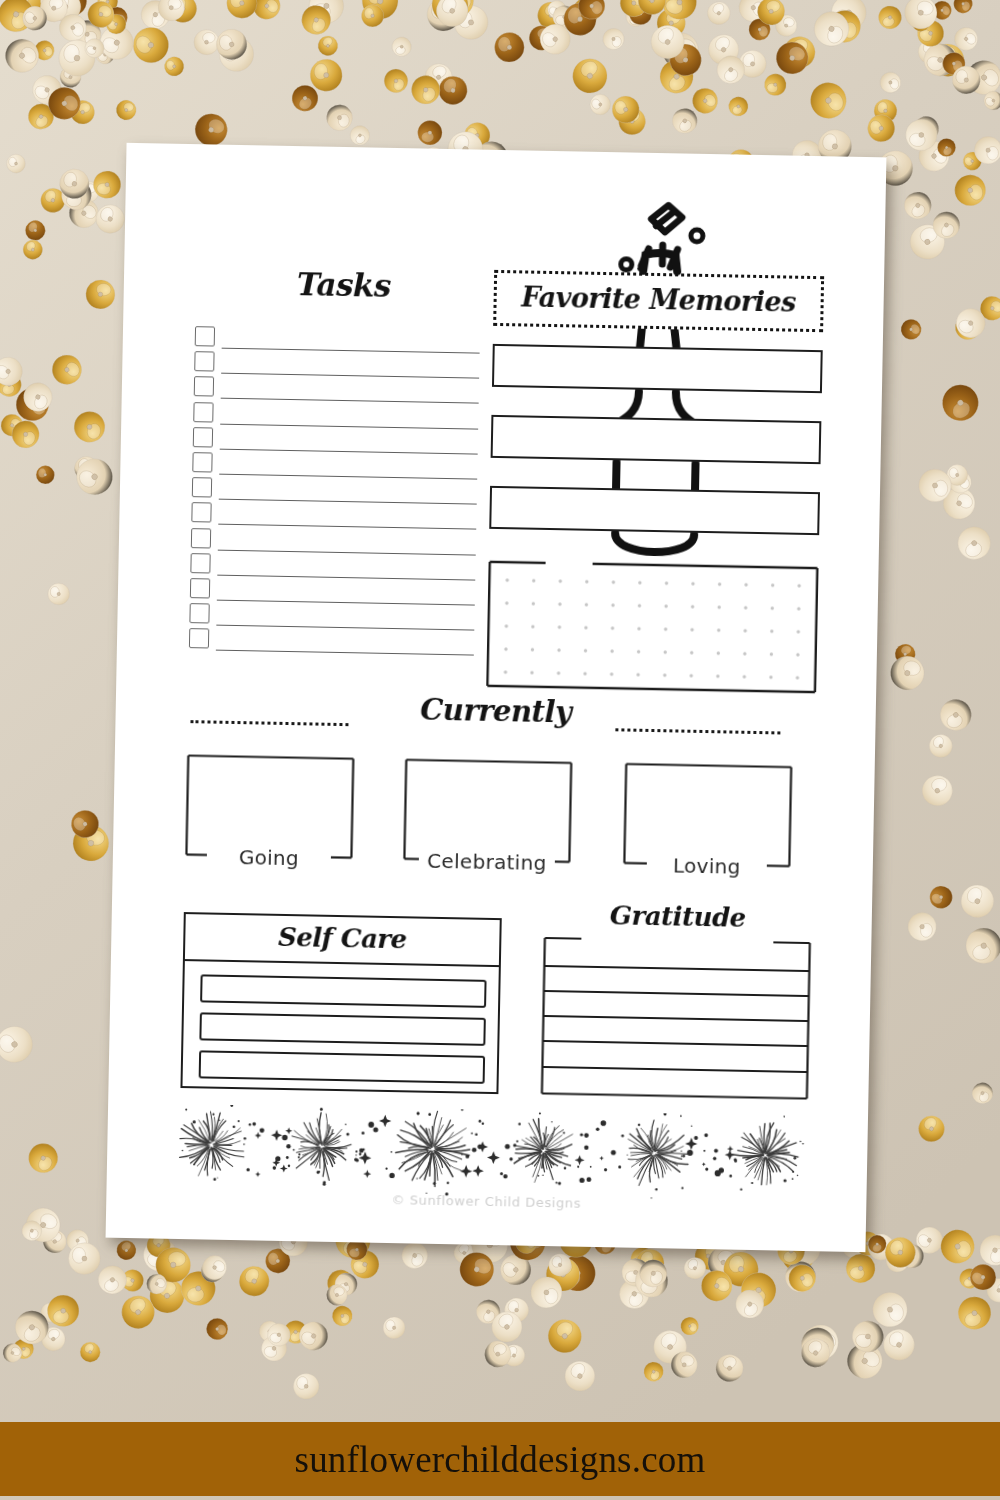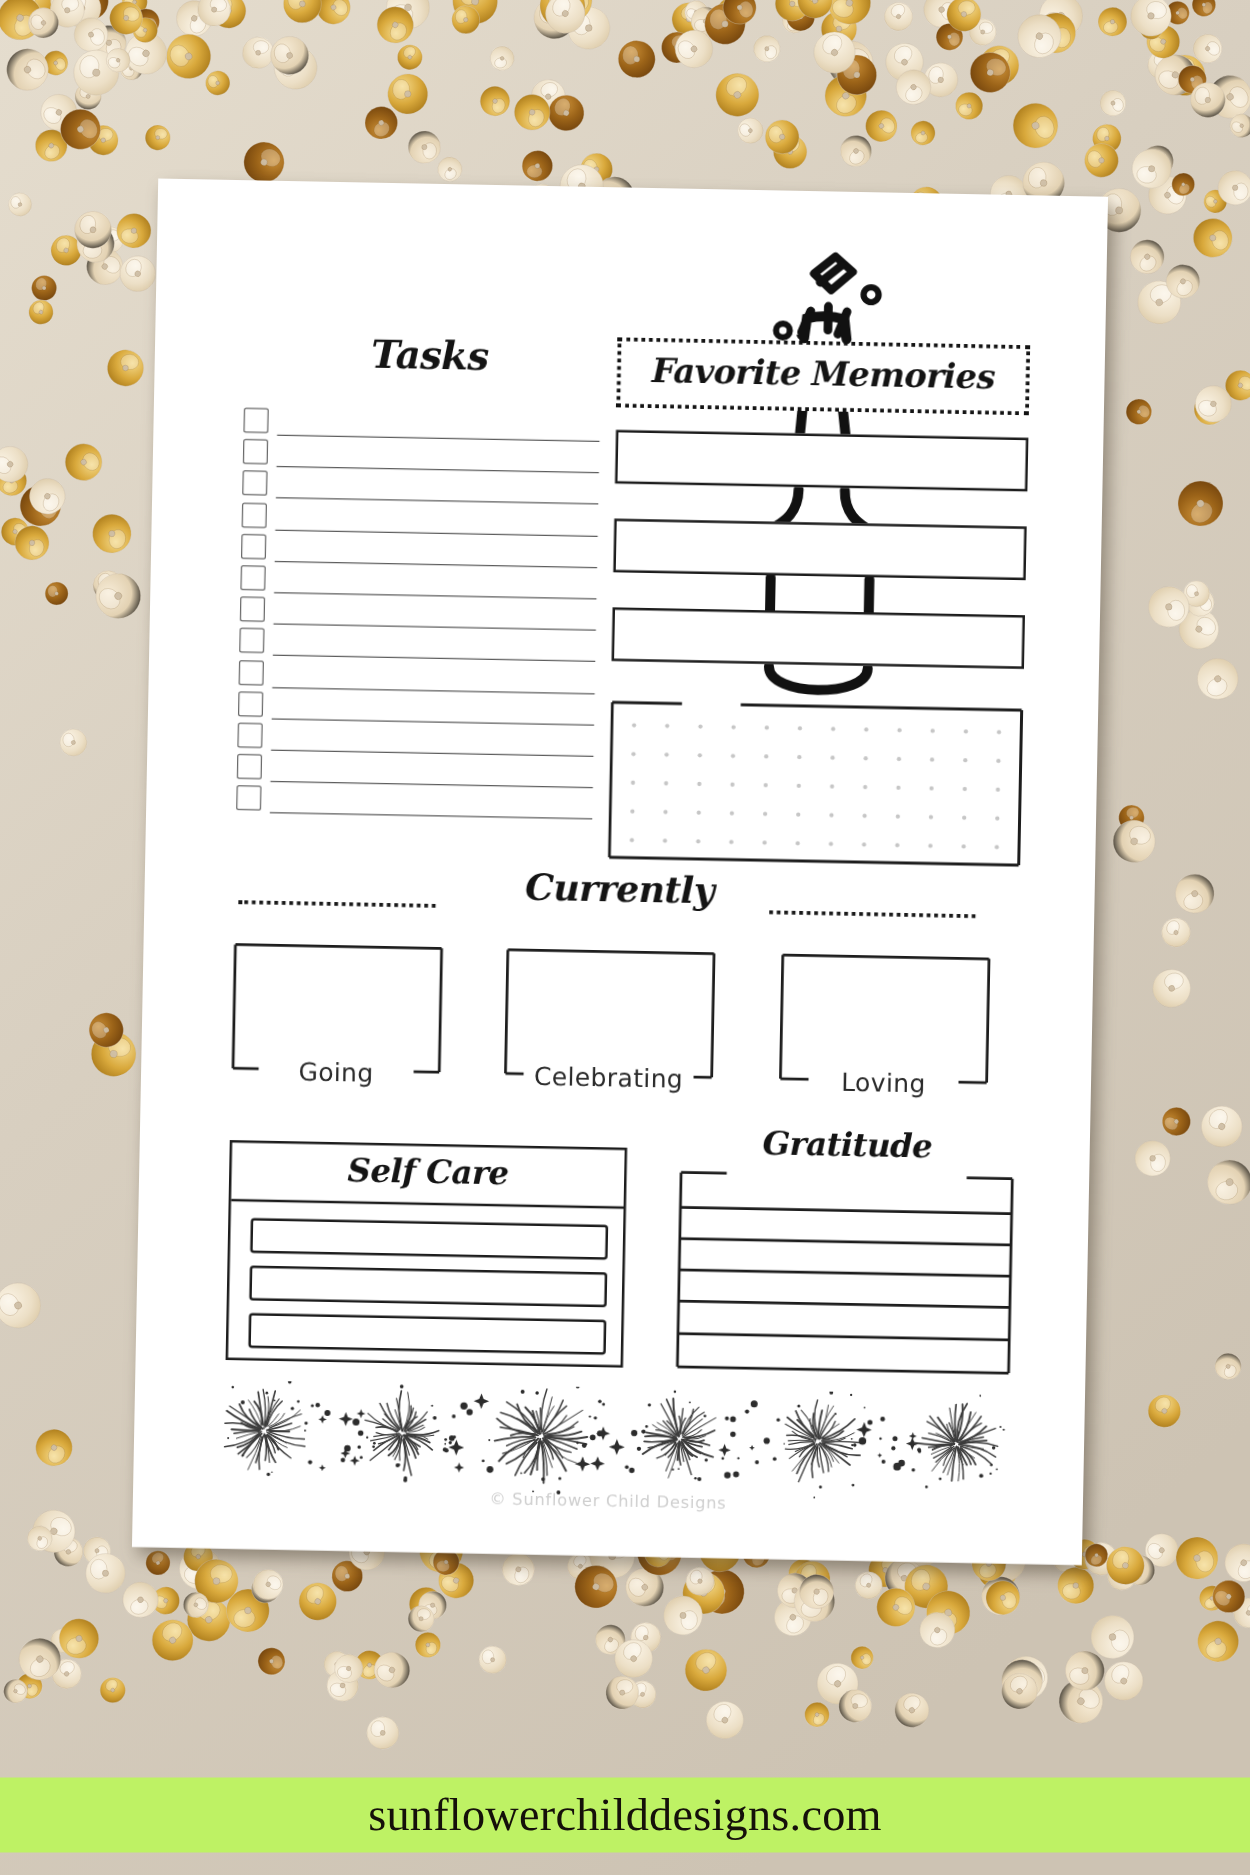--- a/index.html
+++ b/index.html
@@ -23,22 +23,22 @@
     width: 1000px;
     height: 1500px;
   }
 
   
   #banner {
     position: absolute;
     left: 0;
     top: 1422px;
     width: 1000px;
-    height: 60px;
-    background: #bef264;
+    height: 74px;
+    background: #a16207;
     display: flex;
     align-items: center;
     justify-content: center;
     z-index: 40;
   }
   #banner-text {
     font-family: "Liberation Serif", serif;
     font-size: 37px;
     letter-spacing: 0.2px;
     color: #15100a;

